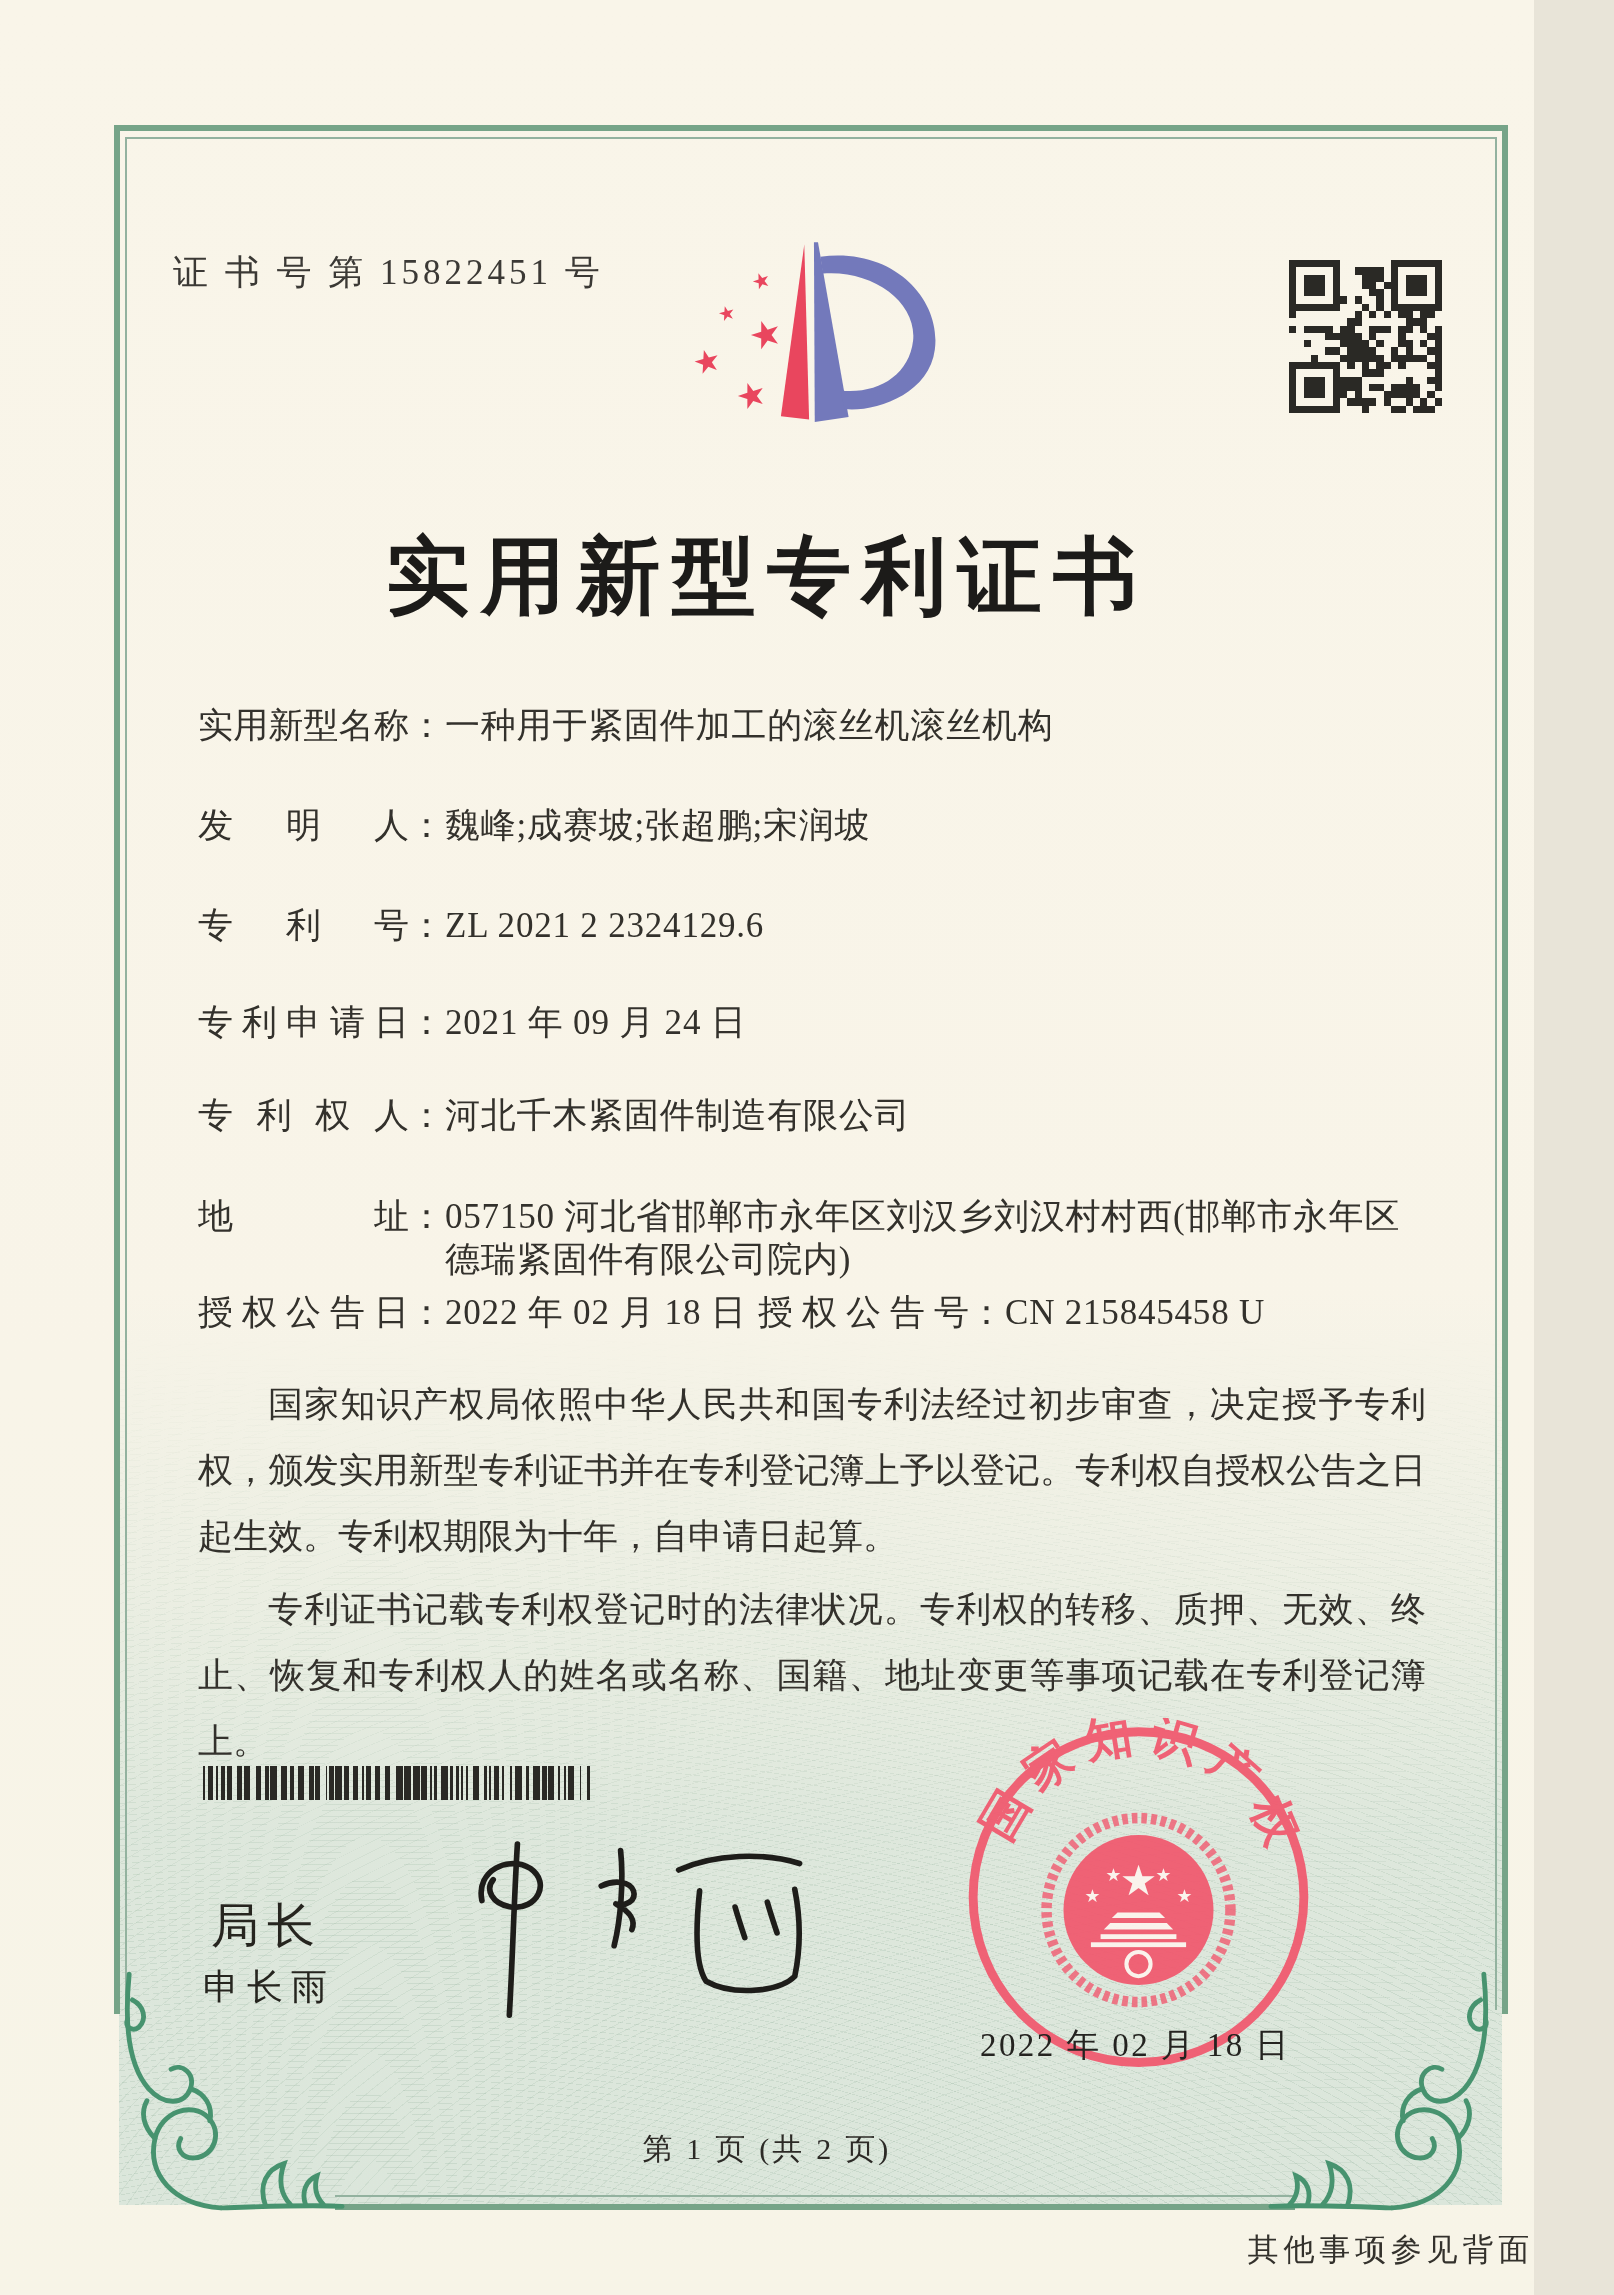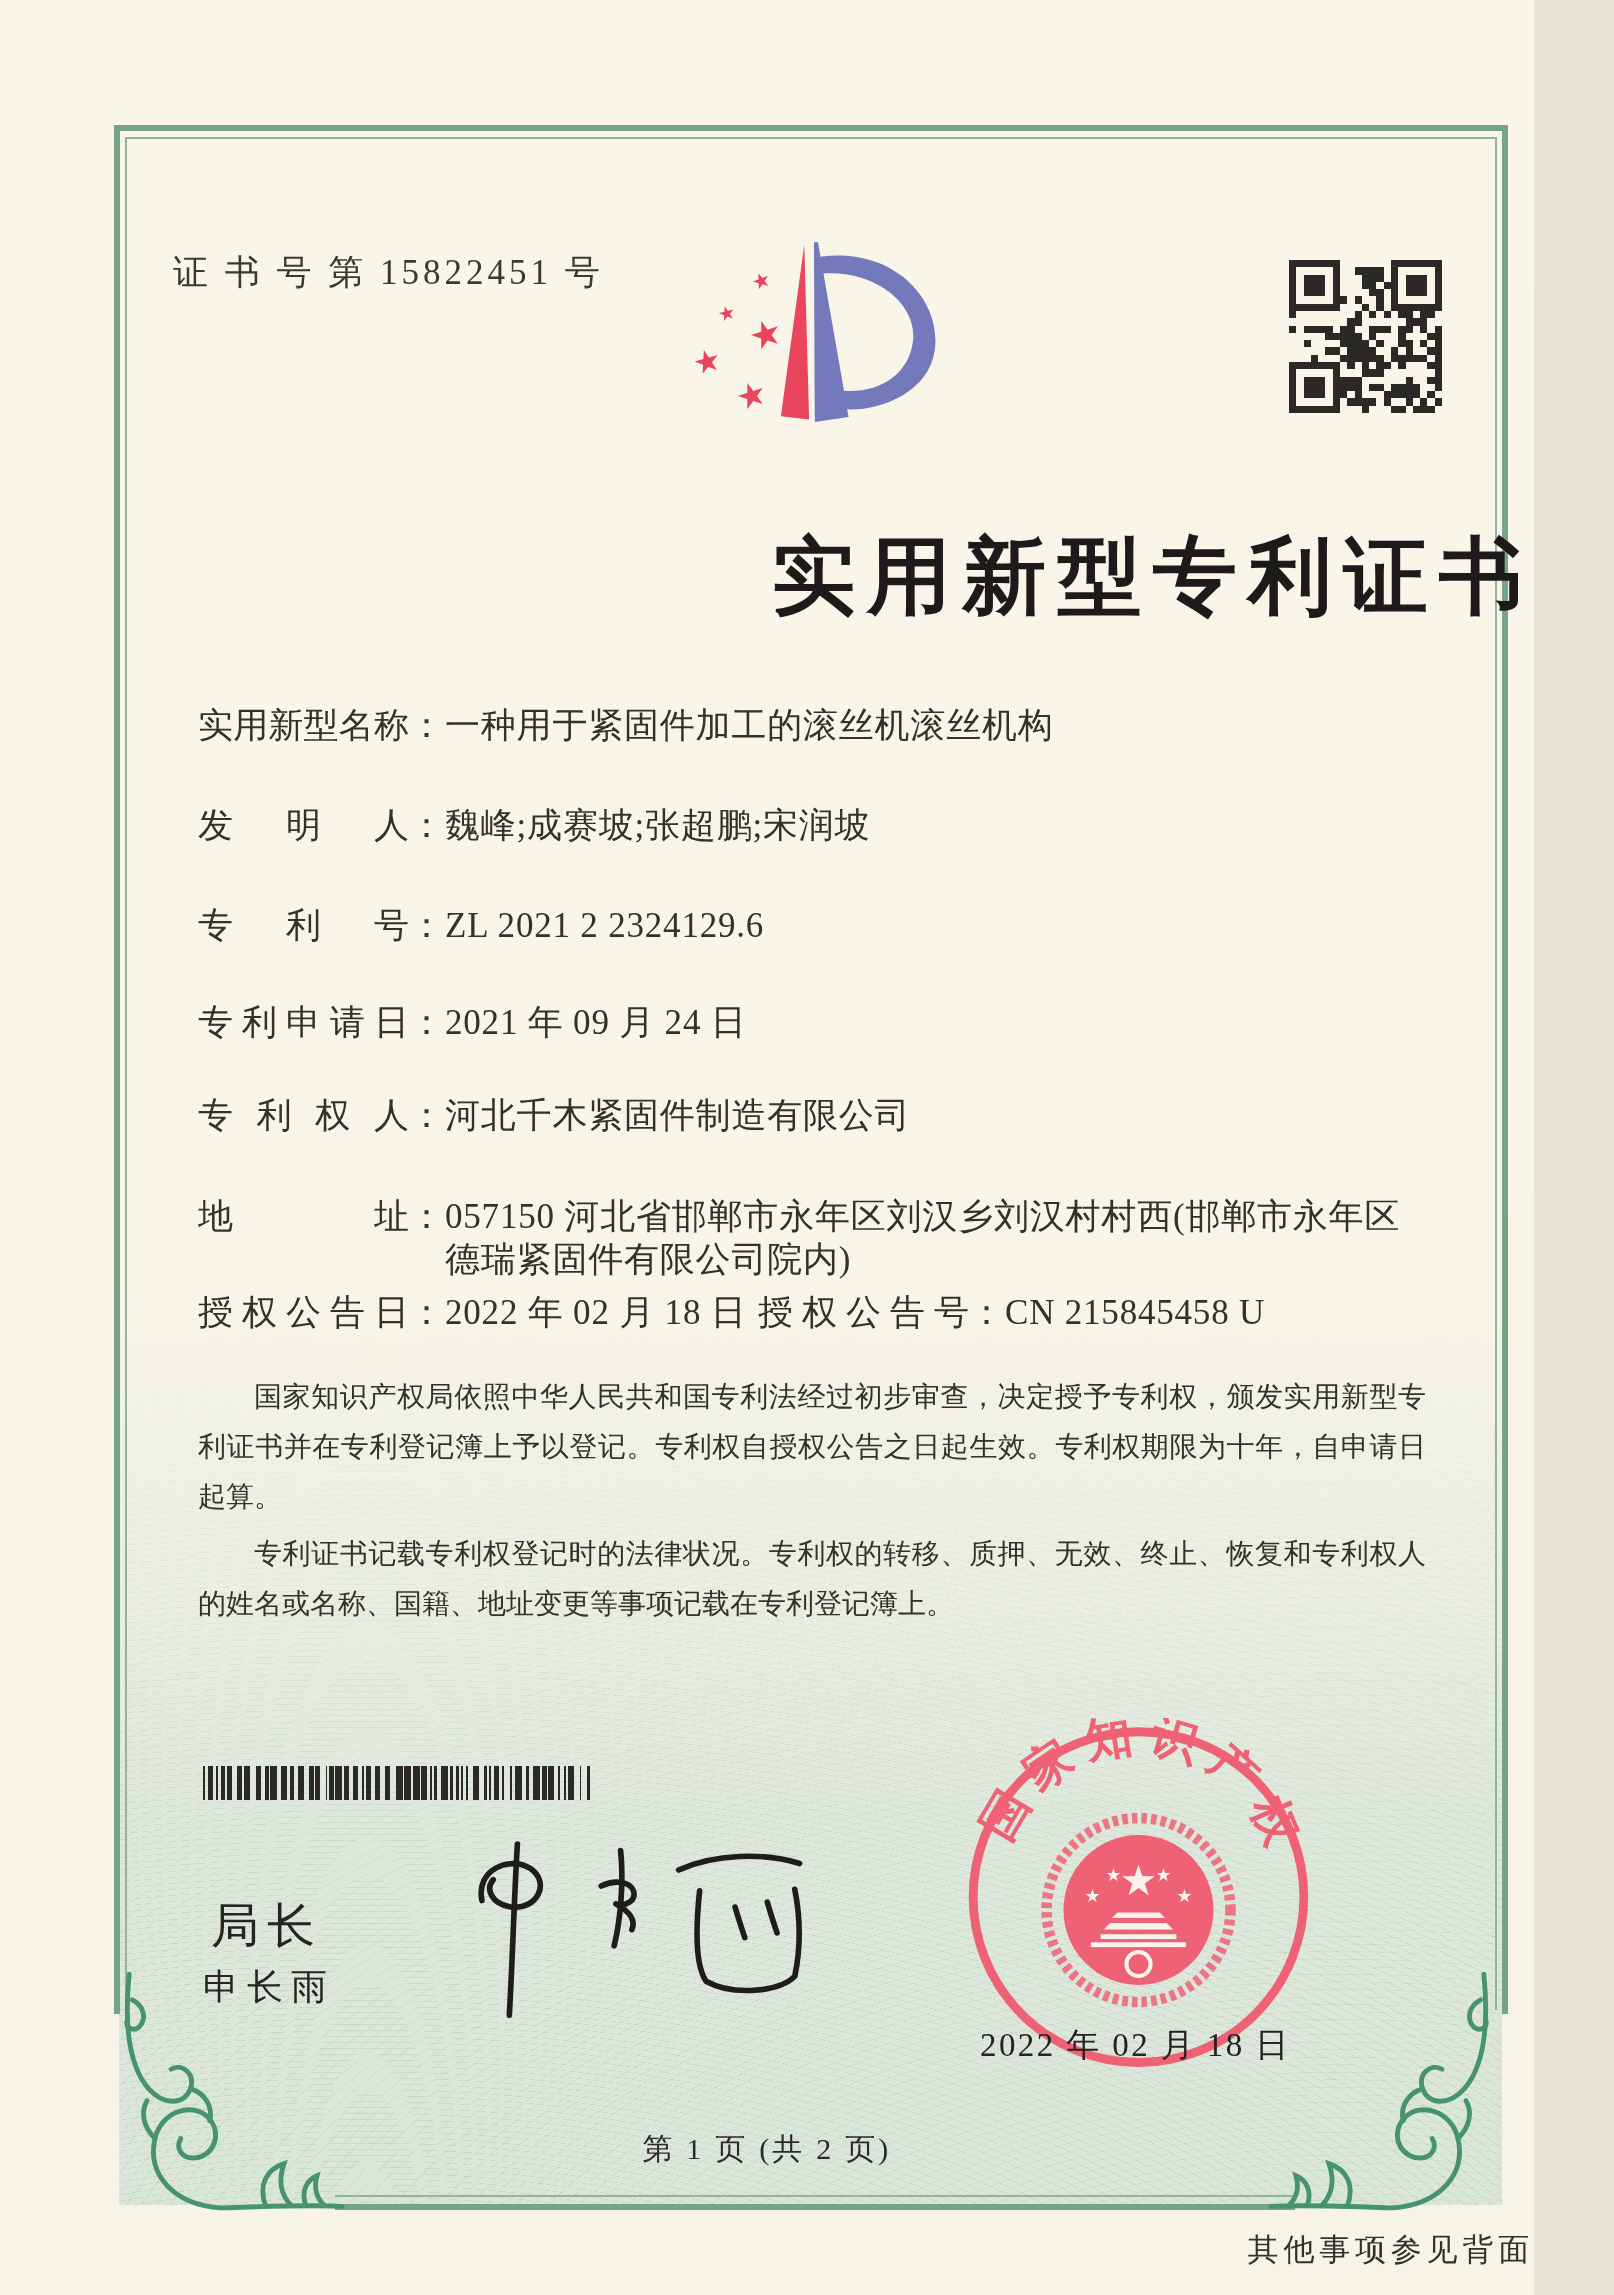--- a/index.html
+++ b/index.html
@@ -14,29 +14,29 @@
         background:
           repeating-radial-gradient(ellipse 1534px 807px at 18% 142%,rgba(96,142,112,.14) 0 1.2px,rgba(0,0,0,0) 1.2px 11.3px),
           repeating-radial-gradient(ellipse 1614px 888px at 88% 128%,rgba(96,142,112,.10) 0 1.2px,rgba(0,0,0,0) 1.2px 13.7px);
         -webkit-mask-image:linear-gradient(180deg,transparent 0,rgba(0,0,0,.55) 35%,#000 70%);
         mask-image:linear-gradient(180deg,transparent 0,rgba(0,0,0,.55) 35%,#000 70%);}
   
   .fr{position:absolute;background:#76a488;}
   .fr.thin{background:#93b29f;}
   
   .certno{position:absolute;left:173px;top:249px;font-size:35px;letter-spacing:4px;color:#3b3935;}
-  .title{position:absolute;left:0;top:520px;width:100%;text-align:right;font-size:84px;
+  .title{position:absolute;left:0;top:520px;width:100%;text-align:center;font-size:84px;
          font-weight:bold;letter-spacing:11.3px;color:#1c1b19;}
   .row{position:absolute;left:198px;width:1227px;font-size:35px;line-height:43px;color:#33312c;}
   .lbl{display:inline-block;width:211px;text-align:justify;text-align-last:justify;vertical-align:top;}
   .colon{display:inline-block;vertical-align:top;width:36px;}
   .val{display:inline-block;vertical-align:top;width:965px;letter-spacing:0.8px;}
   .grant2{position:absolute;left:560px;top:0;white-space:nowrap;}
   .grant2 .val{width:auto;}
-  .paras{position:absolute;left:198px;top:1372px;width:1228px;font-size:28px;line-height:50px;
+  .paras{position:absolute;left:198px;top:1372px;width:1228px;font-size:35px;line-height:66px;
          text-align:justify;color:#33312c;}
   .paras p{margin:0 0 6.5px 0;text-indent:2em;}
   .barcode{position:absolute;left:203px;top:1766px;width:404px;height:34px;font-size:0;white-space:nowrap;}
   .barcode i{display:inline-block;height:100%;background:#2a2925;}
   .signer-title{position:absolute;left:211px;top:1894px;font-size:48px;letter-spacing:8px;color:#26251f;}
   .signer-name{position:absolute;left:203px;top:1963px;font-size:36px;letter-spacing:8px;color:#26251f;}
   .sig{position:absolute;left:440px;top:1823px;}
   .seal{position:absolute;left:957px;top:1718px;opacity:.93;}
   .sealdate{position:absolute;left:980px;top:2023px;font-size:33px;letter-spacing:2.4px;color:#242320;}
   .pageinfo{position:absolute;left:0;top:2129px;width:100%;text-align:center;font-size:30px;letter-spacing:3.2px;color:#2c2a26;}

